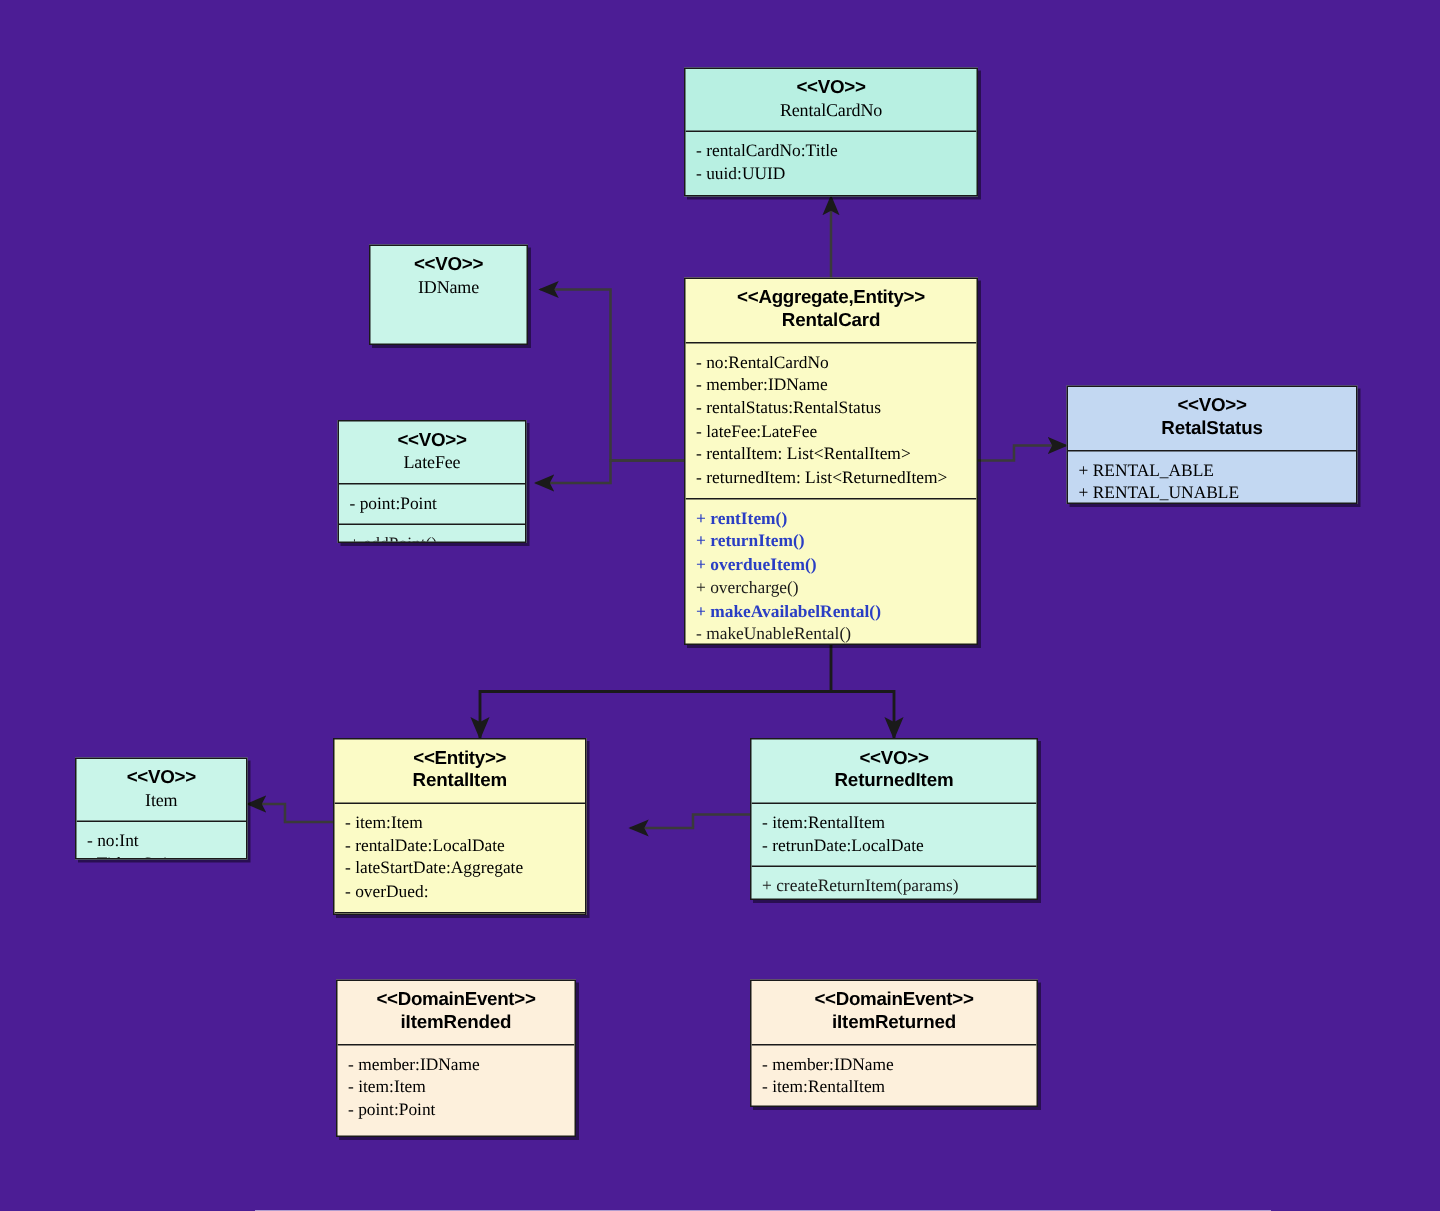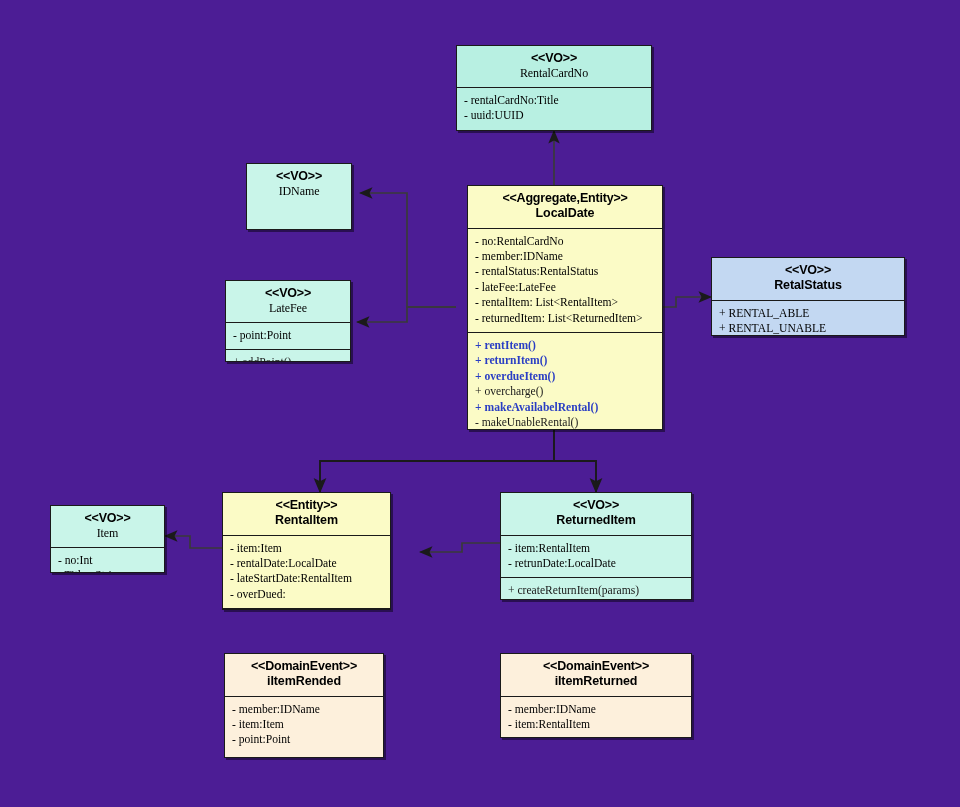--- a/index.html
+++ b/index.html
@@ -131,24 +131,24 @@
     </div>
     <div class="cmp sep">
       <div class="row">- point:Point</div>
     </div>
     <div class="cmp sep grow">
       <div class="row m">+ addPoint()</div>
 
     </div>
   </div>
 
-  <div class="uml pal-yellow" style="left:467px; top:185px; width:196px; height:245px;">
+  <div class="uml pal-yellow" style="left:456px; top:185px; width:196px; height:245px;">
     <div class="hdr">
       <div class="stereo">&lt;&lt;Aggregate,Entity&gt;&gt;</div>
-      <div class="cname">LocalDate</div>
+      <div class="cname">RentalCard</div>
     </div>
     <div class="cmp sep">
       <div class="row">- no:RentalCardNo</div>
       <div class="row">- member:IDName</div>
       <div class="row">- rentalStatus:RentalStatus</div>
       <div class="row">- lateFee:LateFee</div>
       <div class="row">- rentalItem: List&lt;RentalItem&gt;</div>
       <div class="row">- returnedItem: List&lt;ReturnedItem&gt;</div>
     </div>
     <div class="cmp sep grow">
@@ -185,21 +185,21 @@
   </div>
 
   <div class="uml pal-yellow" style="left:222px; top:492px; width:169px; height:118px;">
     <div class="hdr">
       <div class="stereo">&lt;&lt;Entity&gt;&gt;</div>
       <div class="cname">RentalItem</div>
     </div>
     <div class="cmp sep">
       <div class="row">- item:Item</div>
       <div class="row">- rentalDate:LocalDate</div>
-      <div class="row">- lateStartDate:RentalItem</div>
+      <div class="row">- lateStartDate:Aggregate</div>
       <div class="row">- overDued:</div>
     </div>
     <div class="cmp sep grow">
       
     </div>
   </div>
 
   <div class="uml pal-mint2" style="left:500px; top:492px; width:192px; height:108px;">
     <div class="hdr">
       <div class="stereo">&lt;&lt;VO&gt;&gt;</div>

